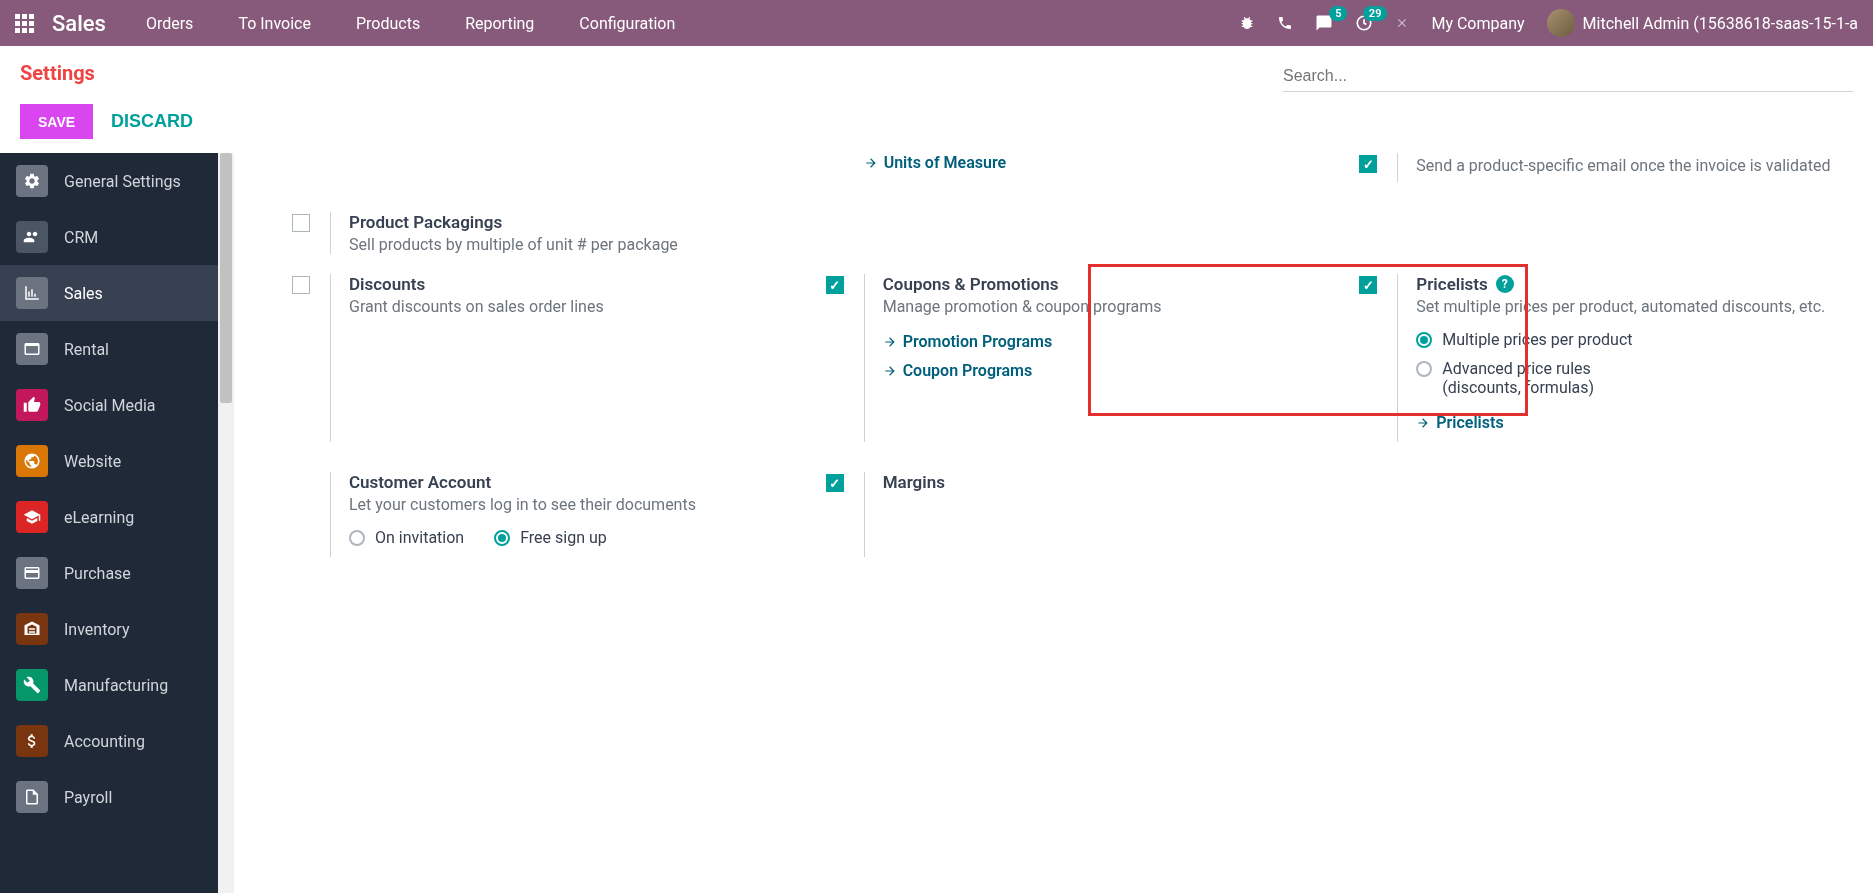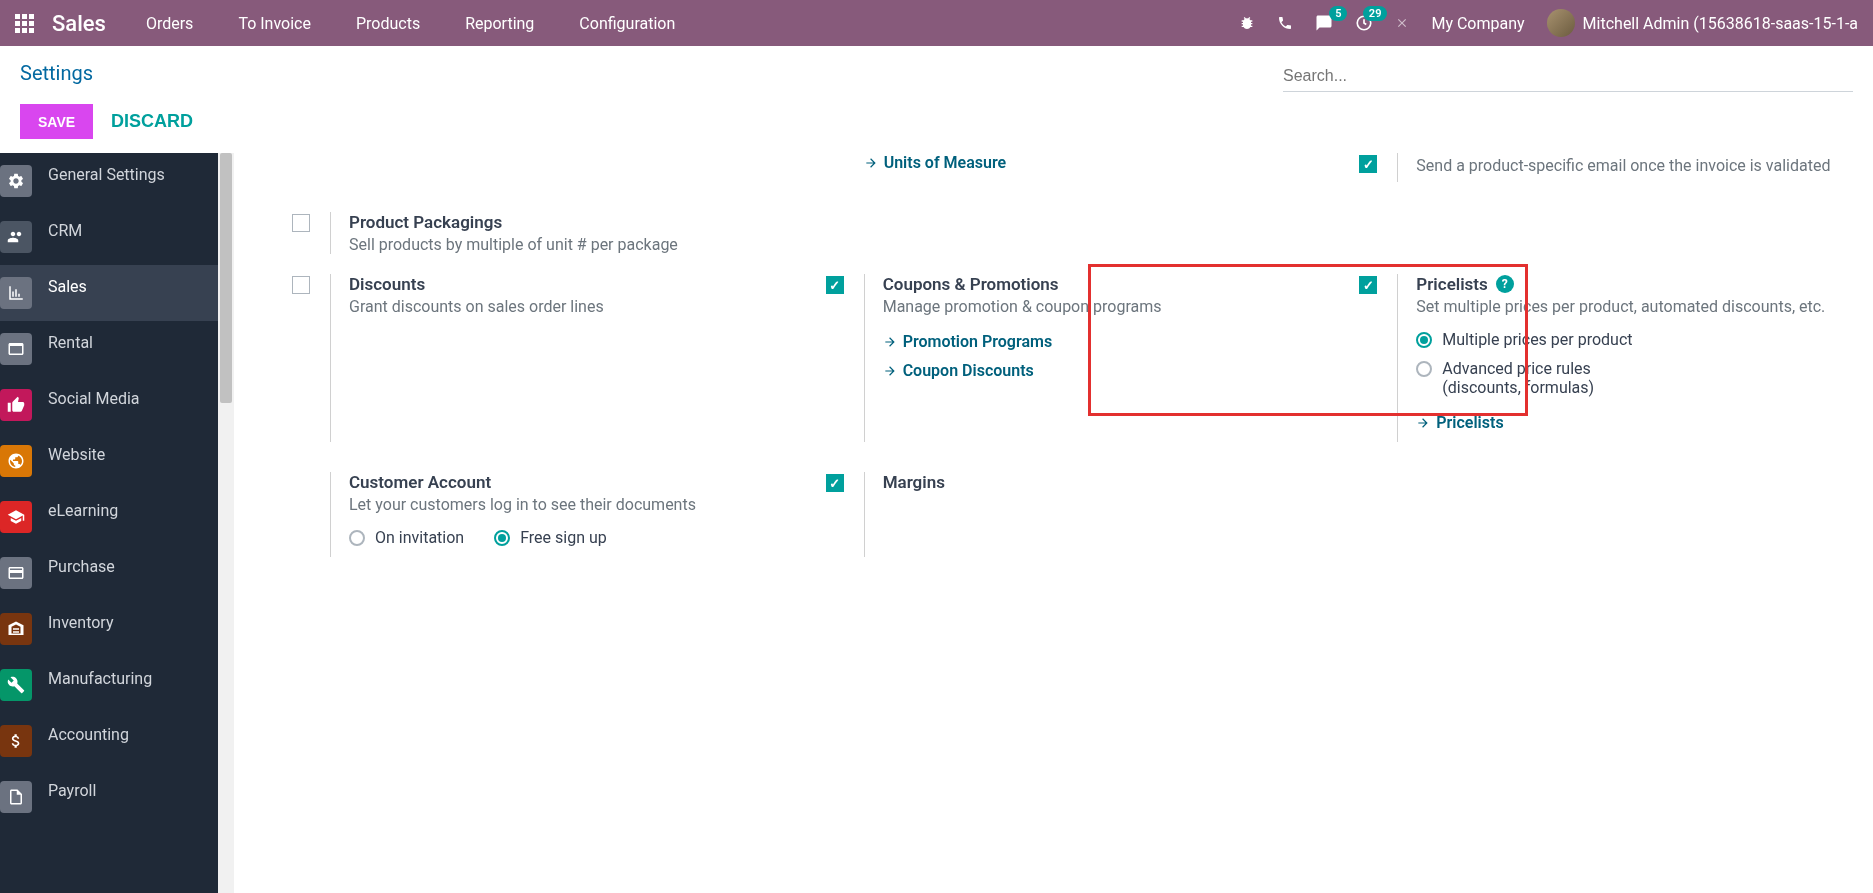--- a/index.html
+++ b/index.html
@@ -13,31 +13,31 @@
 .menu-items { display: flex; gap: 45px; font-size: 16px; }
 .menu-items span { cursor: pointer; }
 .navbar-right { margin-left: auto; display: flex; align-items: center; gap: 22px; font-size: 16px; }
 .icon-btn { position: relative; cursor: pointer; display: flex; align-items: center; }
 .badge { position: absolute; top: -8px; right: -14px; background: #00a09d; color: #fff; font-size: 11px; font-weight: 600; border-radius: 10px; padding: 1px 6px; }
 .avatar { width: 28px; height: 28px; border-radius: 50%; background: linear-gradient(135deg, #a8926f, #6b5b3f); margin-right: 8px; flex-shrink: 0; }
 .user-wrap { display: flex; align-items: center; cursor: pointer; }
 
 
 .header { padding: 15px 20px 0 20px; display: flex; align-items: flex-start; justify-content: space-between; }
-.header h2 { font-size: 20px; font-weight: 400; color: #0369a1; }
+.header h2 { font-size: 20px; font-weight: 700; color: #ef4444; }
 .search-wrap { width: 570px; }
 .search-input { width: 100%; border: none; border-bottom: 1px solid #ced4da; font-size: 16px; padding: 6px 0; outline: none; color: #6c757d; }
 .actions { padding: 12px 20px 14px 20px; display: flex; gap: 14px; }
 .btn-save { background: #d946ef; color: #fff; border: none; padding: 7px 18px; font-weight: 700; font-size: 14px; cursor: pointer; }
 .btn-discard { background: none; border: none; color: #00a09d; font-weight: 700; font-size: 18px; cursor: pointer; padding: 7px 4px; }
 
 
 .body-wrap { display: flex; height: calc(100% - 115px); }
 .sidebar { width: 218px; background: #1f2937; color: #e5e7eb; overflow-y: auto; flex-shrink: 0; }
-.sidebar-item { display: flex; align-items: flex-start; padding: 12px 0; gap: 16px; cursor: pointer; font-size: 16px; color: #d1d5db; }
+.sidebar-item { display: flex; align-items: center; padding: 12px 16px; gap: 16px; cursor: pointer; font-size: 16px; color: #d1d5db; }
 .sidebar-item.active { background: #374151; color: #fff; }
 .sidebar-item .sb-icon { width: 32px; height: 32px; border-radius: 4px; display: flex; align-items: center; justify-content: center; flex-shrink: 0; }
 .sb-icon svg { width: 18px; height: 18px; fill: #fff; }
 
 .scrollbar-track { width: 16px; background: #f1f1f1; position: relative; flex-shrink: 0; }
 .scrollbar-thumb { position: absolute; left: 2px; right: 2px; top: 0; height: 250px; background: #c1c1c1; border-radius: 2px; }
 
 .content { flex: 1; overflow-y: auto; background: #fff; padding-bottom: 40px; padding-left: 18px; }
 
 
@@ -294,21 +294,21 @@
             <div class="setting-link">
                 <svg viewBox="0 0 24 24">
                   <path d="M12 4l-1.41 1.41L16.17 11H4v2h12.17l-5.58 5.59L12 20l8-8z"></path>
                 </svg>
                 <span>Promotion Programs</span>
               </div>
             <div class="setting-link">
                 <svg viewBox="0 0 24 24">
                   <path d="M12 4l-1.41 1.41L16.17 11H4v2h12.17l-5.58 5.59L12 20l8-8z"></path>
                 </svg>
-                <span>Coupon Discounts</span>
+                <span>Coupon Programs</span>
               </div>
           </div>
         </div>
       </div>
       <div class="hl-coupons" style="left:calc(50% + 25px); top:-10px; width:440px; height:152px;"></div>
 
       <div class="setting-block">
         <div class="setting-check"><div class="cbox checked"></div></div>
         <div class="setting-body">
           <div class="setting-title">

